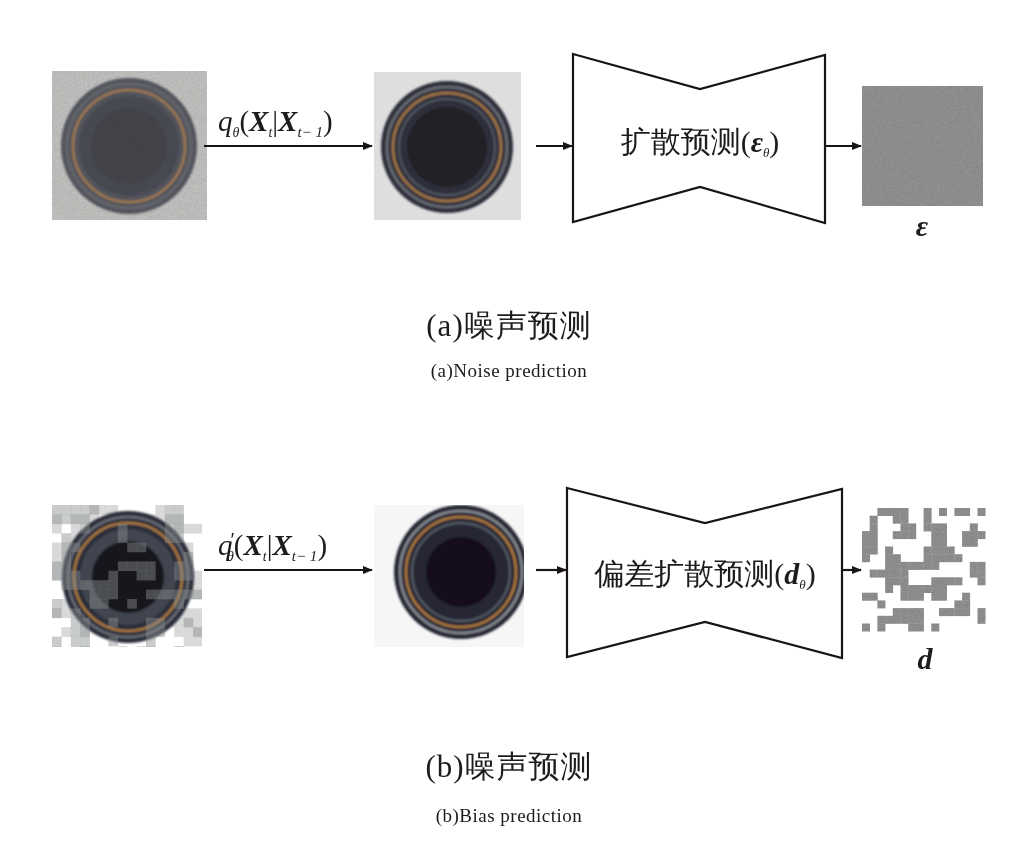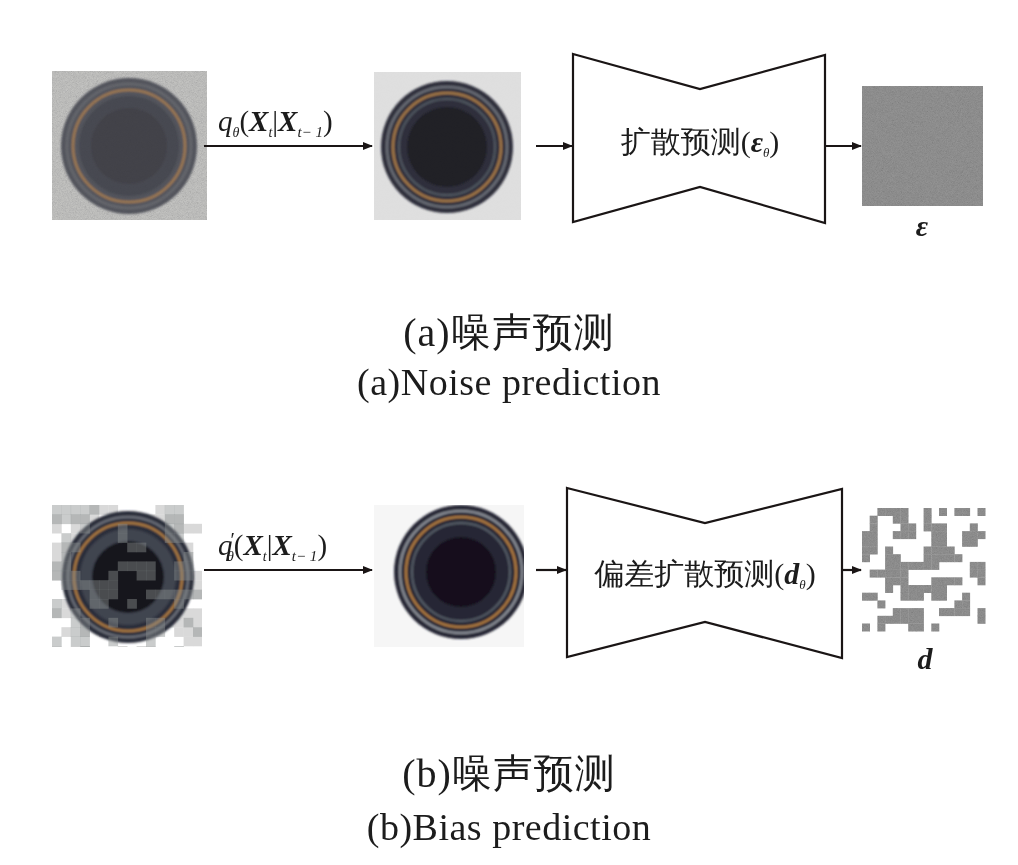--- a/index.html
+++ b/index.html
@@ -1,22 +1,22 @@
 <!DOCTYPE html>
 <html><head>
 <meta charset="utf-8">
 <style>
   html, body { margin: 0; padding: 0; background: #ffffff; }
   body { width: 1018px; height: 865px; position: relative; overflow: hidden;
          font-family: "Liberation Serif", "DejaVu Serif", serif; color: #1a1a1a; }
   #diagram { position: absolute; left: 0; top: 0; width: 1018px; height: 865px; }
   .caption { position: absolute; left: 0; width: 1018px; text-align: center;
              font-family: "Liberation Serif", "DejaVu Serif", serif; color: #1c1c1c; }
-  .cap-zh { font-size: 40px; letter-spacing: 1px; }
-  .cap-en { font-size: 38px; letter-spacing: 0.5px; }
+  .cap-zh { font-size: 31px; letter-spacing: 1px; }
+  .cap-en { font-size: 19px; letter-spacing: 0.5px; }
   .paren { font-weight: normal; }
   text { font-family: "Liberation Serif", "DejaVu Serif", serif; fill: #1c1c1c; }
   .it { font-style: italic; }
   .bi { font-style: italic; font-weight: bold; }
 </style>
 </head>
 <body>
 
 <svg id="diagram" width="1018" height="865" viewBox="0 0 1018 865" xmlns="http://www.w3.org/2000/svg">
   <defs>

